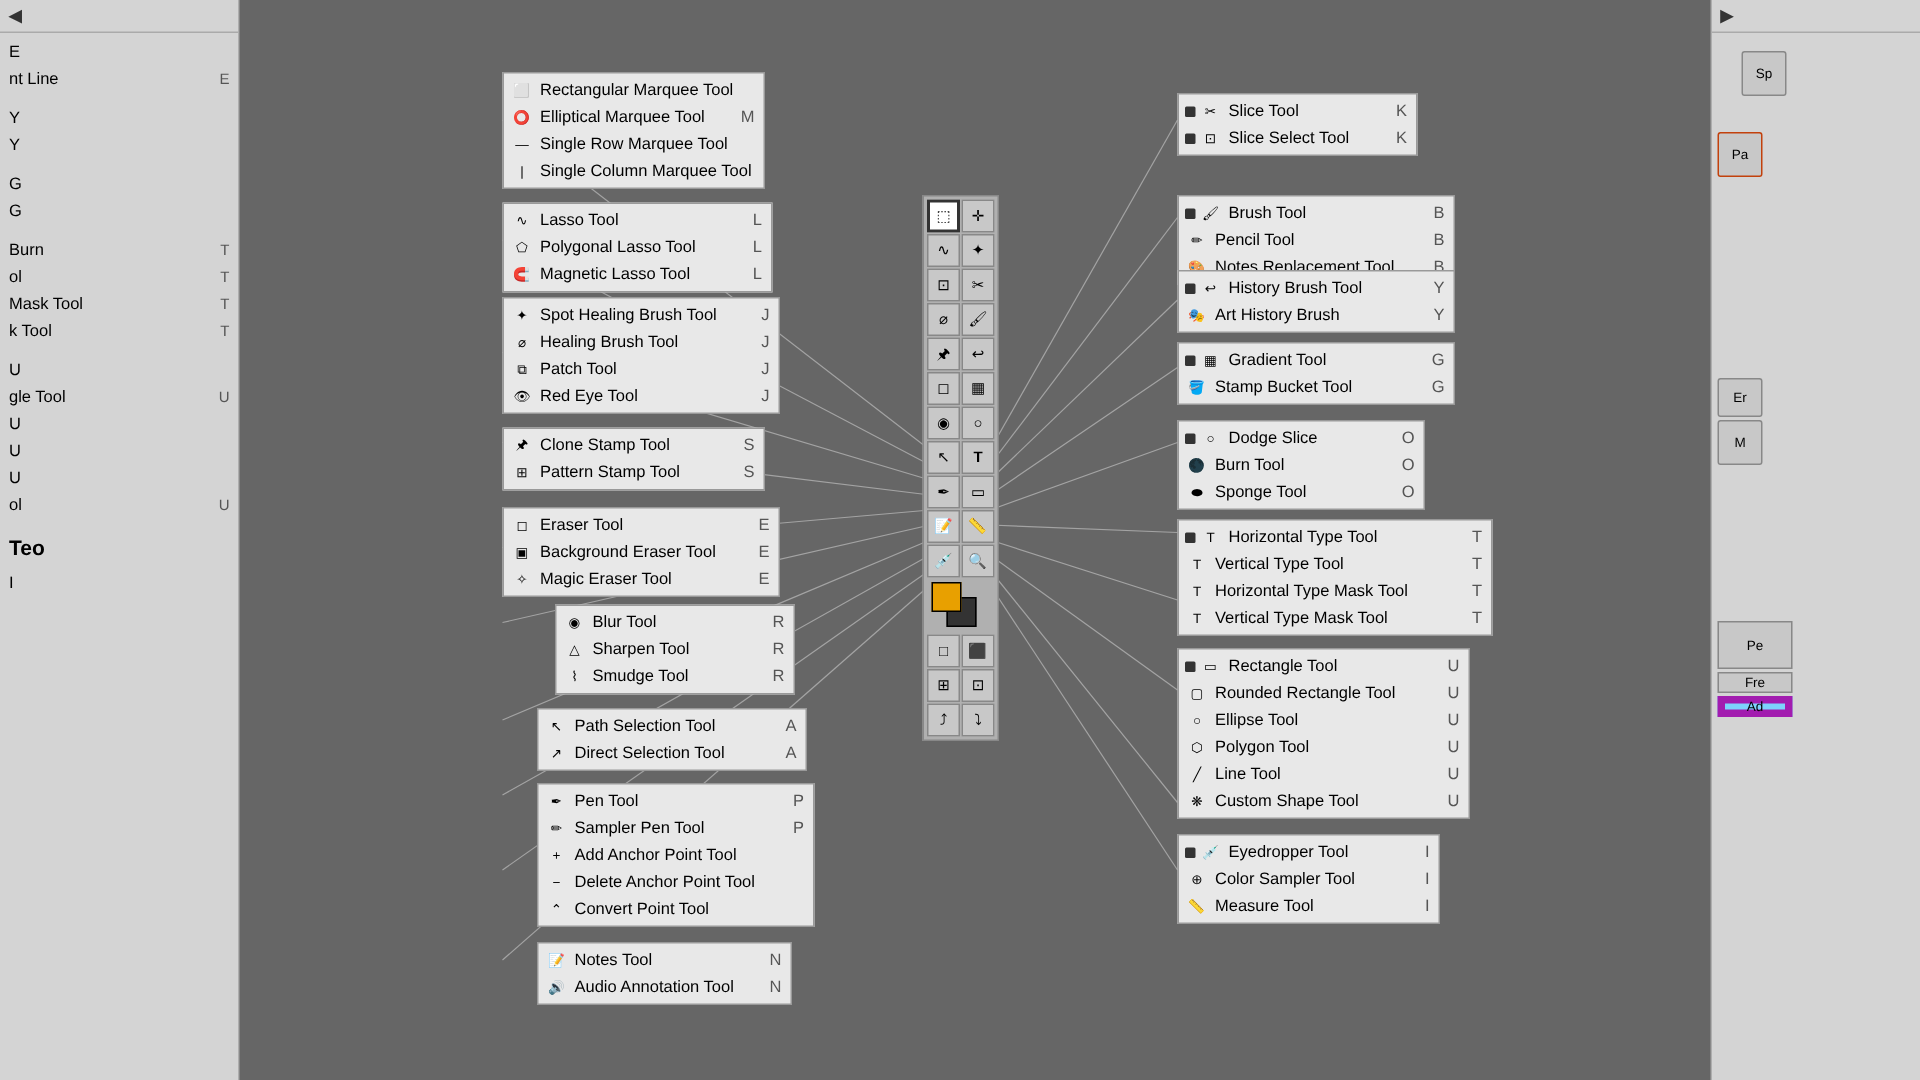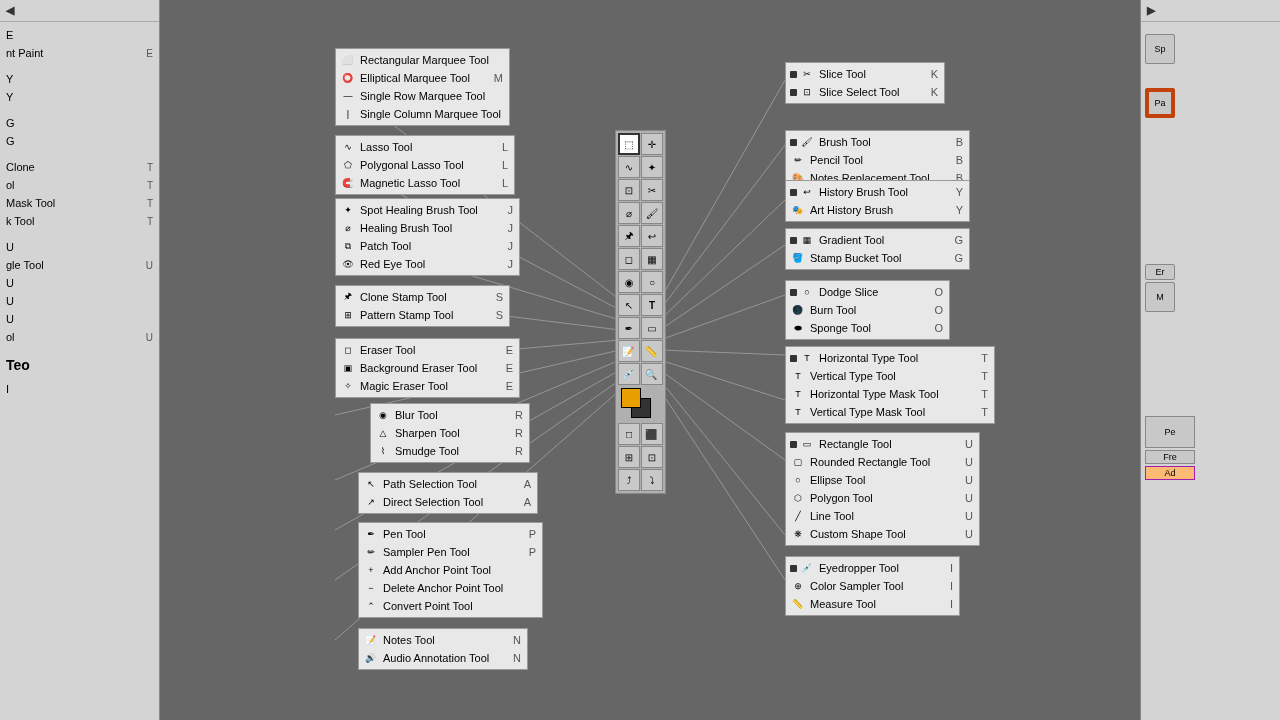--- a/index.html
+++ b/index.html
@@ -179,40 +179,40 @@
   </g>
 </svg>
 
 <div class="left-panel">
   <div style="padding:4px 6px; font-size:11px; font-weight:bold; color:#333; border-bottom:1px solid #aaa;">◀</div>
   <div style="height:4px;"></div>
   <div class="left-panel-item">
       <span>E</span>
     </div>
   <div class="left-panel-item">
-      <span>nt Paint</span>
+      <span>nt Line</span>
       <span class="sub-label">E</span>
     </div>
   <div style="height:8px;"></div>
   <div class="left-panel-item">
       <span>Y</span>
     </div>
   <div class="left-panel-item">
       <span>Y</span>
     </div>
   <div style="height:8px;"></div>
   <div class="left-panel-item">
       <span>G</span>
     </div>
   <div class="left-panel-item">
       <span>G</span>
     </div>
   <div style="height:8px;"></div>
   <div class="left-panel-item">
-      <span>Clone</span>
+      <span>Burn</span>
       <span class="sub-label">T</span>
     </div>
   <div class="left-panel-item">
       <span>ol</span>
       <span class="sub-label">T</span>
     </div>
   <div class="left-panel-item">
       <span>Mask Tool</span>
       <span class="sub-label">T</span>
     </div>
@@ -247,37 +247,37 @@
     </div>
   <div style="height:4px;"></div>
   <div class="left-panel-item">
       <span>I</span>
     </div>
 </div>
 
 <div class="right-panel">
   <div style="padding:4px 6px; font-size:11px; font-weight:bold; color:#333; border-bottom:1px solid #aaa;">▶</div>
   <div style="height:10px;"></div>
-  <div style="display:flex; gap:2px; padding:2px 4px;">
+  <div style="display:flex; gap:2px; padding:2px 20px;">
     <div style="width:30px;height:30px;background:#c8c8c8;border:1px solid #888;border-radius:2px;display:flex;align-items:center;justify-content:center;cursor:pointer;font-size:9px;">Sp</div>
   </div>
   <div style="height:20px;"></div>
   <div style="display:flex; gap:2px; padding:2px 4px;">
-    <div style="width:30px;height:30px;background:#c8c8c8;border:4px solid #c2410c;border-radius:2px;display:flex;align-items:center;justify-content:center;cursor:pointer;font-size:9px;">Pa</div>
+    <div style="width:30px;height:30px;background:#c8c8c8;border:1px solid #c2410c;border-radius:2px;display:flex;align-items:center;justify-content:center;cursor:pointer;font-size:9px;">Pa</div>
   </div>
   <div style="height:130px;"></div>
   <div style="padding:2px 4px;">
-    <div style="width:30px;height:16px;background:#c8c8c8;border:1px solid #888;border-radius:2px;display:flex;align-items:center;justify-content:center;cursor:pointer;font-size:9px;margin-bottom:2px;margin-top:12px;">Er</div>
+    <div style="width:30px;height:26px;background:#c8c8c8;border:1px solid #888;border-radius:2px;display:flex;align-items:center;justify-content:center;cursor:pointer;font-size:9px;margin-bottom:2px;">Er</div>
     <div style="width:30px;height:30px;background:#c8c8c8;border:1px solid #888;border-radius:2px;display:flex;align-items:center;justify-content:center;cursor:pointer;font-size:9px;">M</div>
   </div>
   <div style="height:100px;"></div>
   <div style="padding:2px 4px;">
     <div style="width:50px;height:32px;background:#c8c8c8;border:1px solid #888;display:flex;align-items:center;justify-content:center;cursor:pointer;font-size:9px;margin-bottom:2px;">Pe</div>
     <div style="width:50px;height:14px;background:#c8c8c8;border:1px solid #888;display:flex;align-items:center;justify-content:center;cursor:pointer;font-size:9px;margin-bottom:2px;">Fre</div>
-    <div style="width:50px;height:14px;background:#fdba74;border:1px solid #a21caf;display:flex;align-items:center;justify-content:center;cursor:pointer;font-size:9px;">Ad</div>
+    <div style="width:50px;height:14px;background:#7dd3fc;border:5px solid #a21caf;display:flex;align-items:center;justify-content:center;cursor:pointer;font-size:9px;">Ad</div>
   </div>
 </div>
 
 <div class="tool-panel" style="left:335px; top:48px; width:175px;">
   <div class="tool-panel-item">
     <span class="item-icon">⬜</span>
     <span class="item-label">Rectangular Marquee Tool</span>
   </div>
   <div class="tool-panel-item">
     <span class="item-icon">⭕</span>

